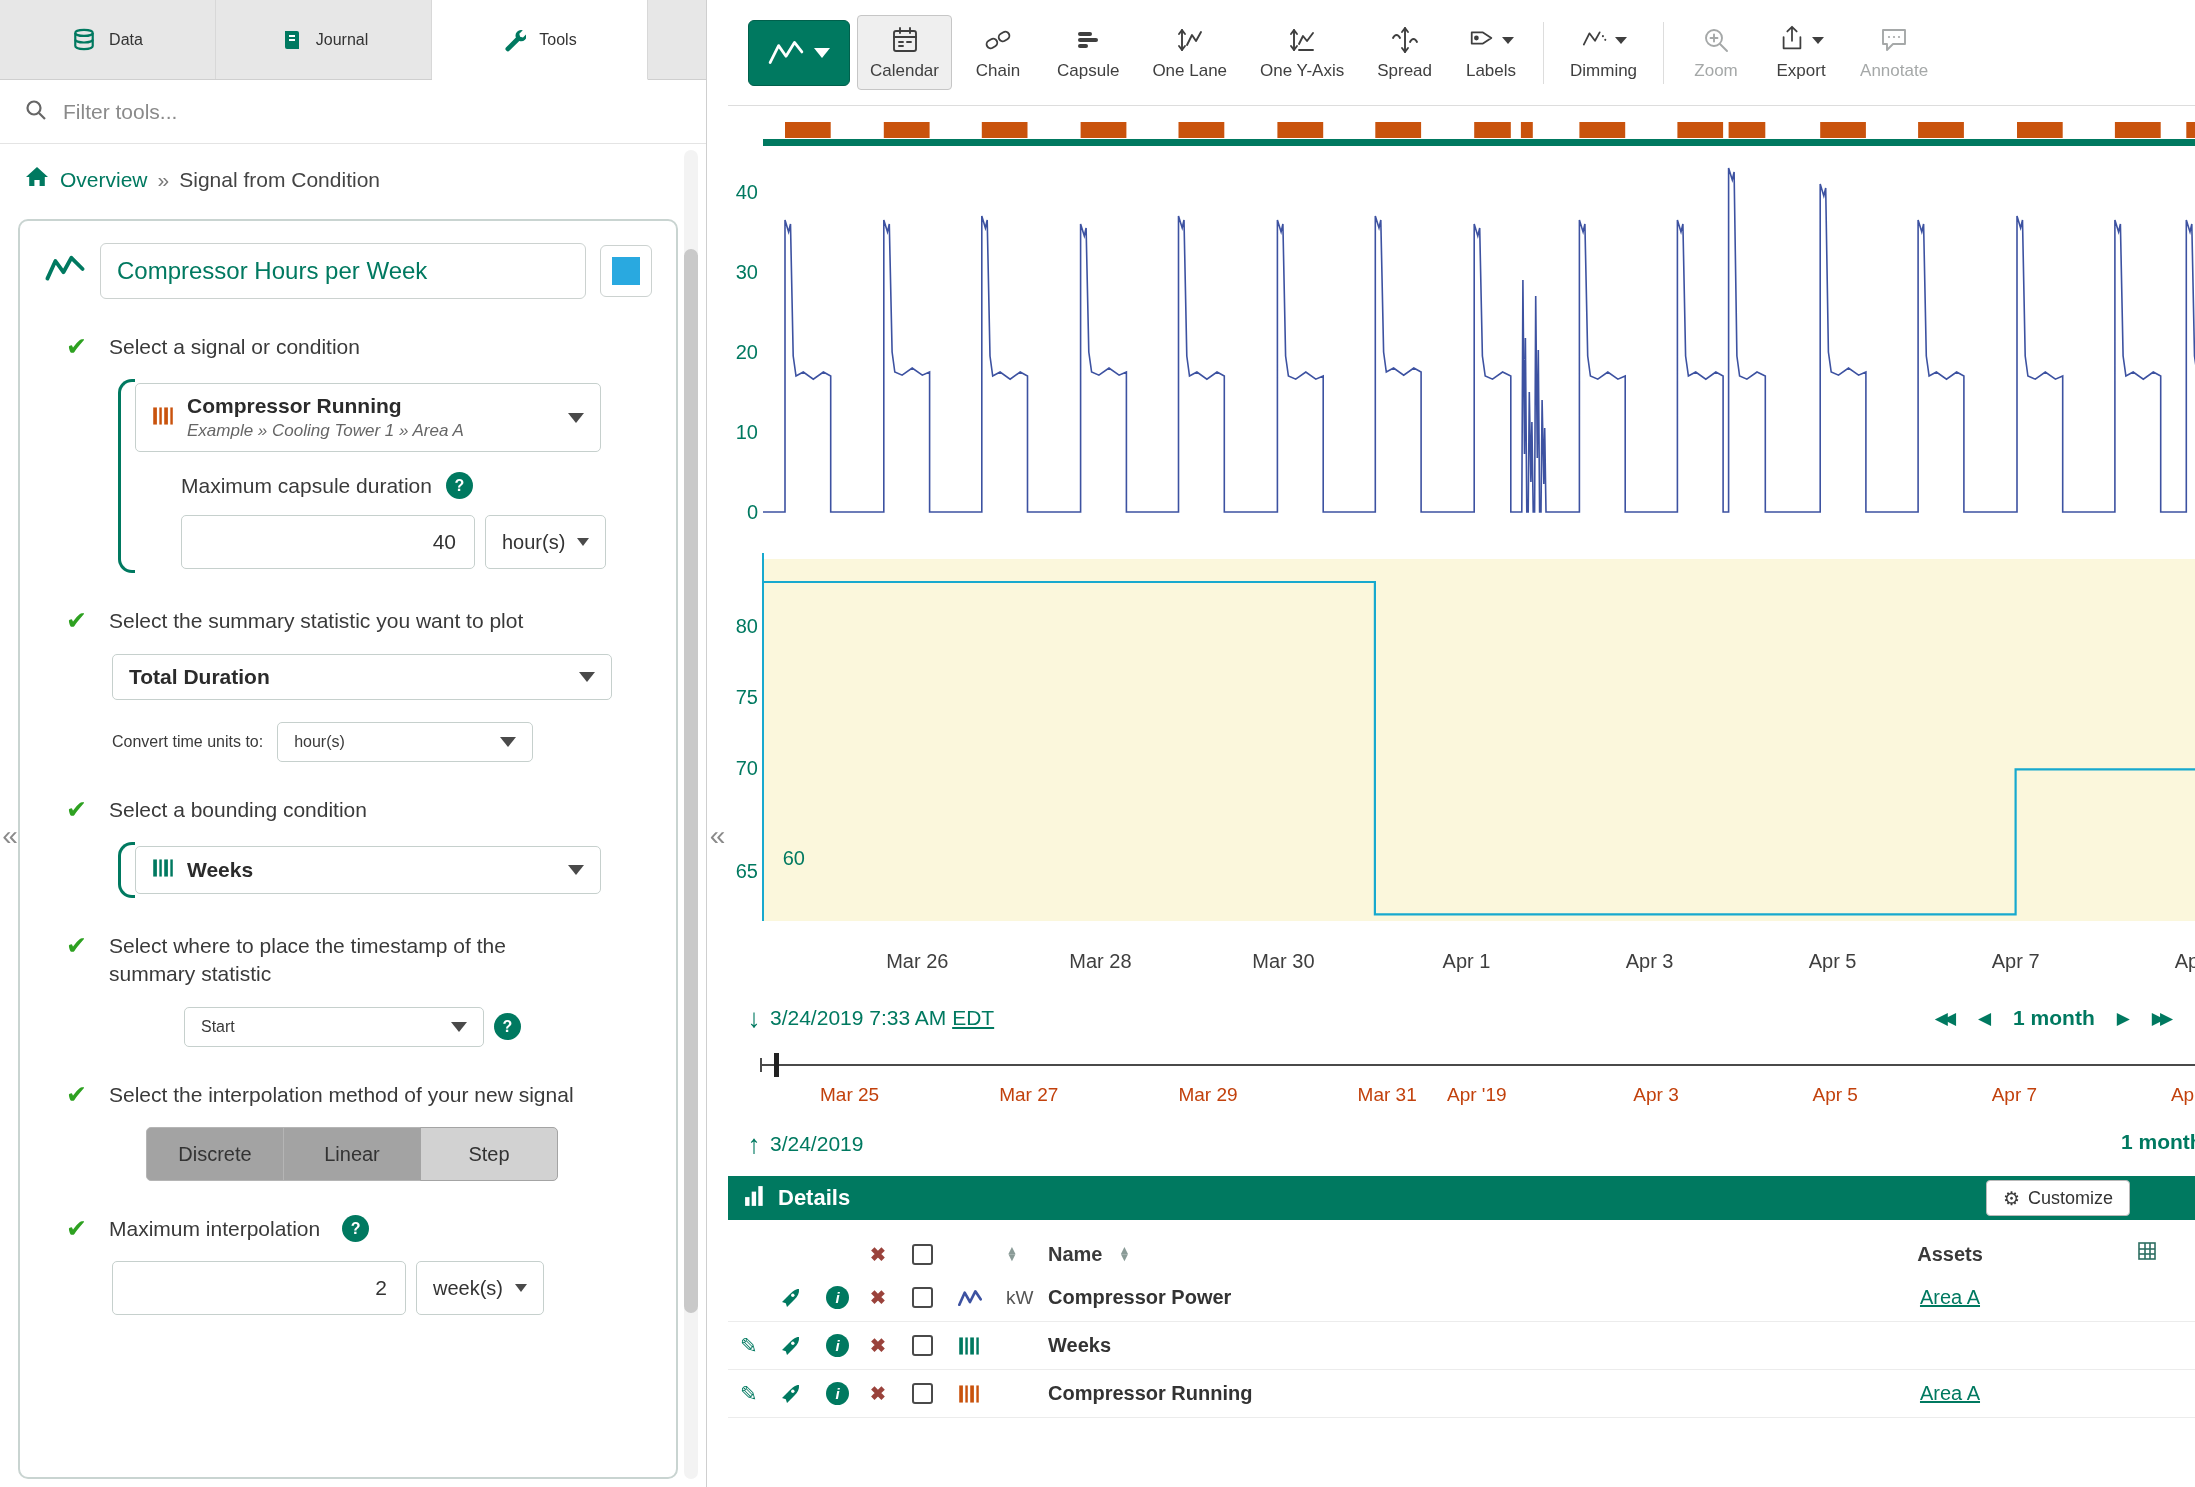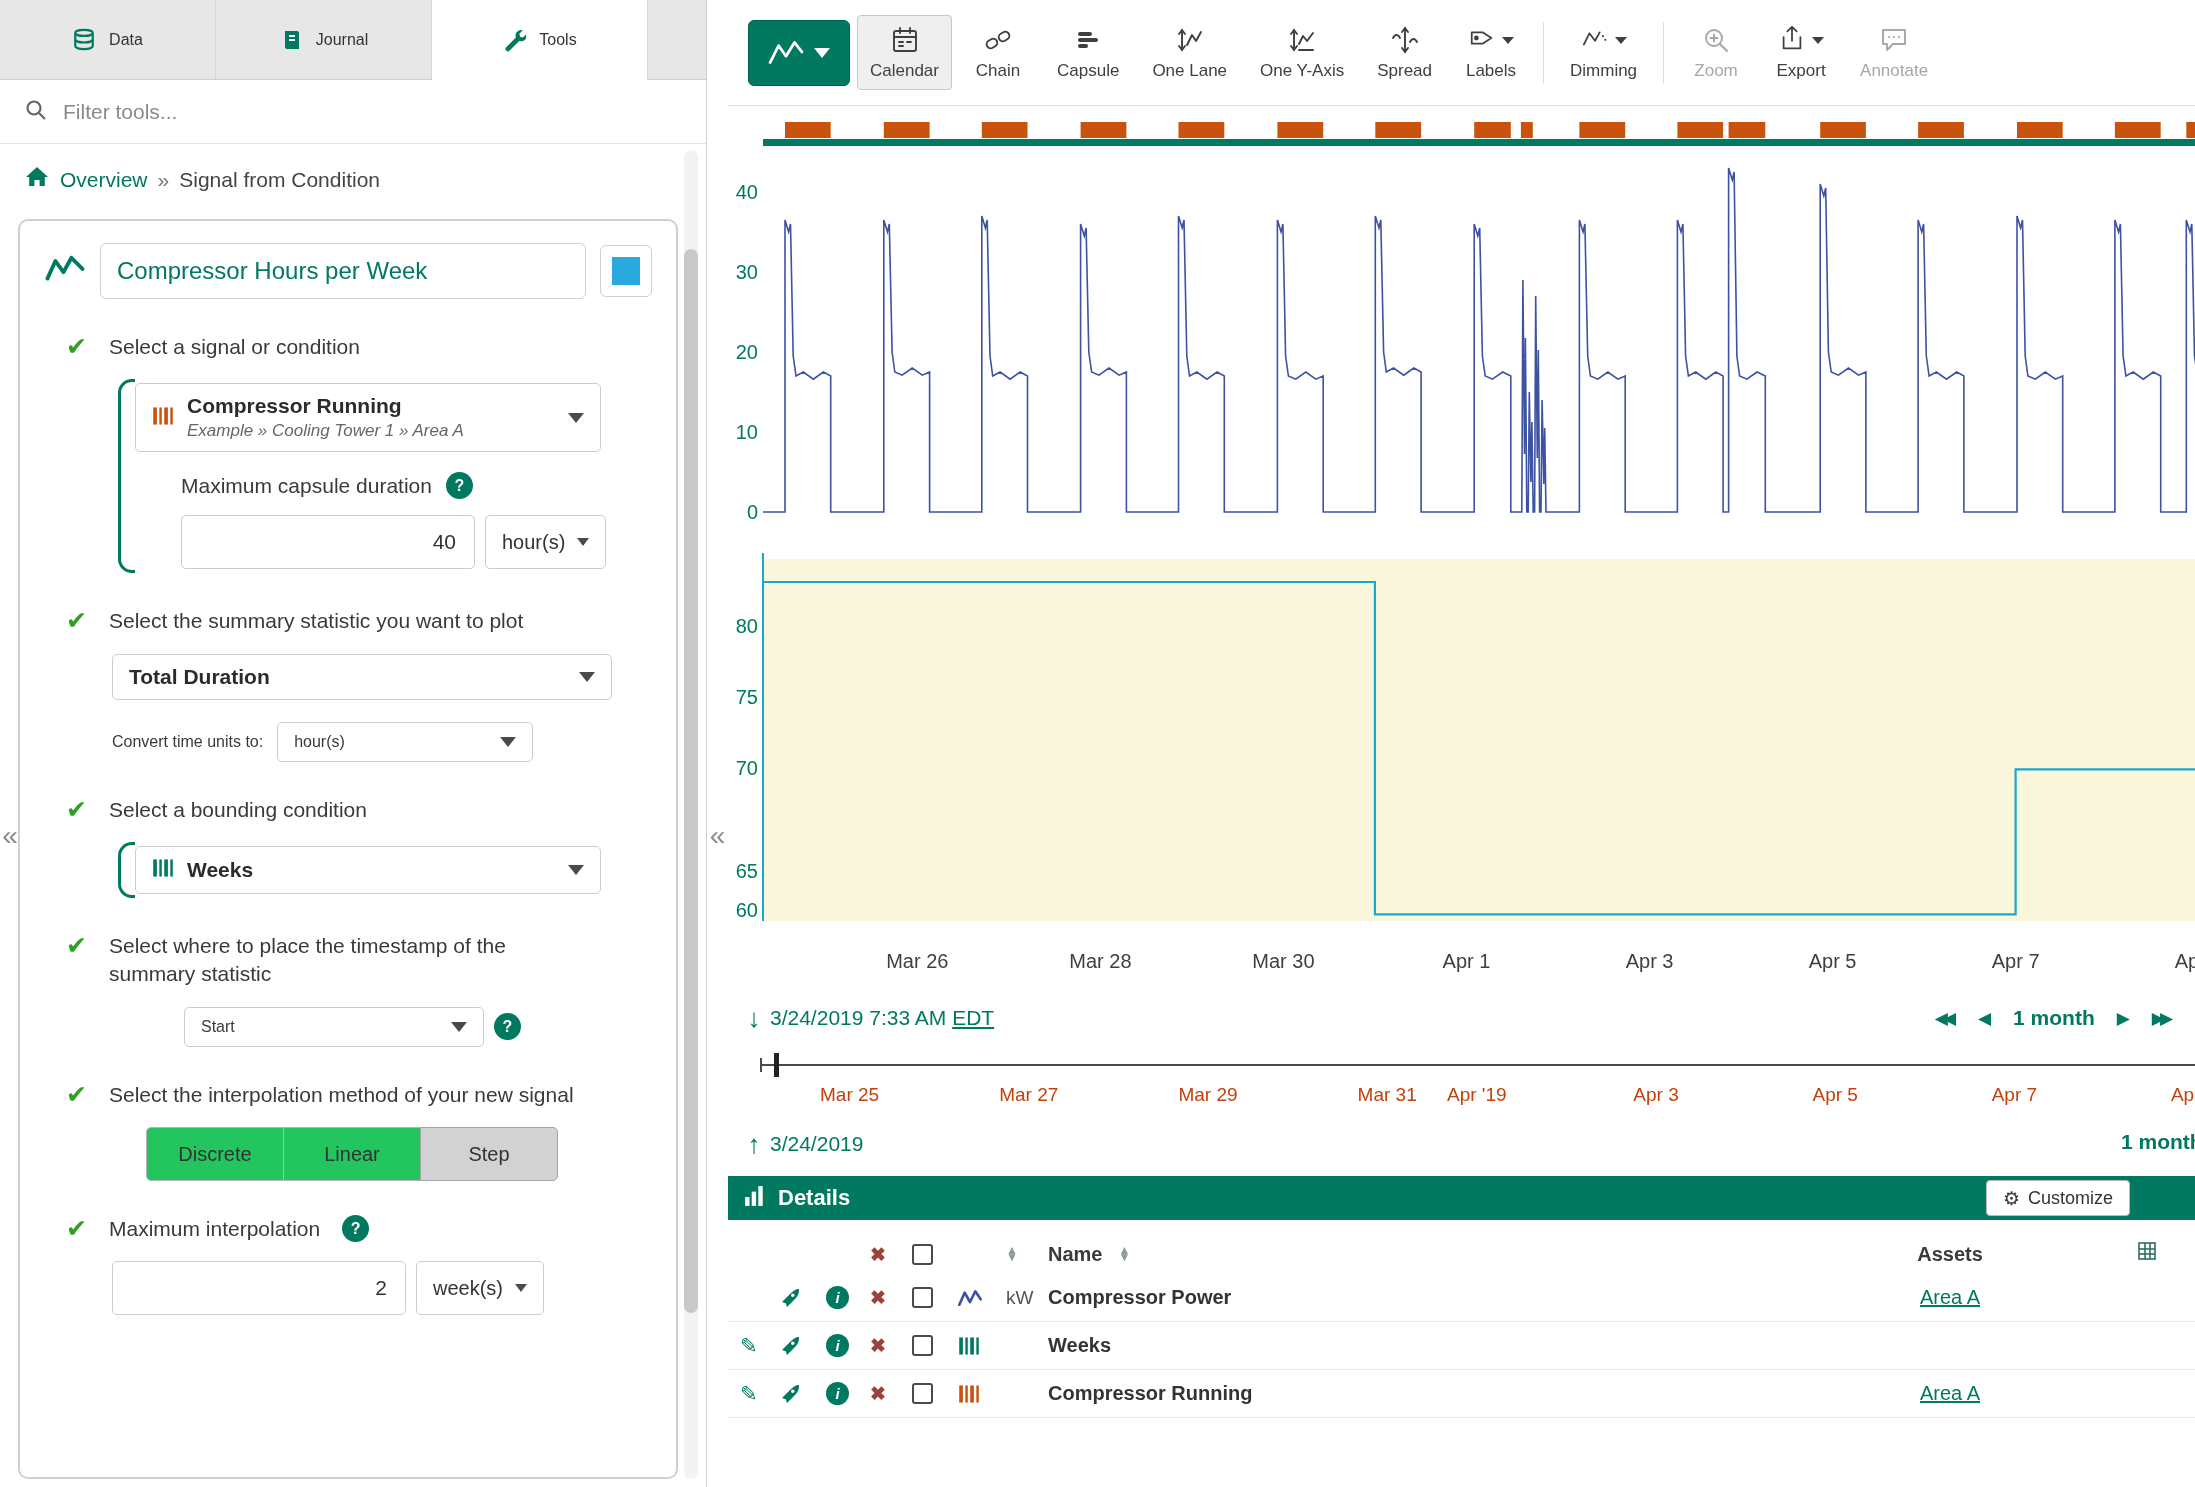--- a/index.html
+++ b/index.html
@@ -64,21 +64,21 @@
   .unit-dd{height:54px;border:1px solid var(--bdr);border-radius:5px;display:flex;
     align-items:center;gap:12px;padding:0 16px;font-size:20px;color:#333;cursor:pointer;}
   .dd.wide{width:500px;margin-left:68px;}
   .dd-bold{font-weight:bold;font-size:21px;color:#2b2b2b;}
   .convert-row{display:flex;align-items:center;gap:14px;margin-left:68px;margin-top:22px;}
   .dd.convert{width:256px;}
   .ind140{margin-left:140px;}
   .ind102{margin-left:102px;}
   .ind68{margin-left:68px;}
   .btn-group{display:inline-flex;}
-  .seg{width:138px;height:54px;border:1px solid #b5b5b5;background:#22c55e;font-size:20px;
+  .seg{width:138px;height:54px;border:1px solid #b5b5b5;background:#a3a3a3;font-size:20px;
     color:#333;cursor:pointer;font-family:"Liberation Sans",sans-serif;margin-left:-1px;}
   .seg:first-child{border-radius:5px 0 0 5px;margin-left:0;}
   .seg:last-child{border-radius:0 5px 5px 0;}
   .seg.active{background:#d2d2d2;border-color:#a4a4a4;}
 
   .sb-scrollbar{position:absolute;right:8px;top:150px;bottom:8px;width:14px;
     background:#f3f3f3;border-radius:7px;}
   .sb-thumb{position:absolute;top:99px;height:1064px;width:14px;background:#c9c9c9;
     border-radius:7px;cursor:pointer;}
   .collapse-far{position:absolute;left:0;top:814px;width:20px;height:44px;display:flex;
@@ -542,21 +542,21 @@
     <div id="ylabels" class="overlay">
         <div class="ylab" style="top: 178px;">40</div>
         <div class="ylab" style="top: 258px;">30</div>
         <div class="ylab" style="top: 338px;">20</div>
         <div class="ylab" style="top: 418px;">10</div>
         <div class="ylab" style="top: 498px;">0</div>
         <div class="ylab" style="top: 612px;">80</div>
         <div class="ylab" style="top: 683px;">75</div>
         <div class="ylab" style="top: 754px;">70</div>
         <div class="ylab" style="top: 825px; margin-top: 32px;">65</div>
-        <div class="ylab" style="top: 896px;">60</div>
+        <div class="ylab" style="top: 844px; margin-left: 47px;">60</div>
       </div>
     <div id="xlabels">
         <div class="xlab" style="left: 144.3px;">Mar 26</div>
         <div class="xlab" style="left: 327.4px;">Mar 28</div>
         <div class="xlab" style="left: 510.4px;">Mar 30</div>
         <div class="xlab" style="left: 693.5px;">Apr 1</div>
         <div class="xlab" style="left: 876.6px;">Apr 3</div>
         <div class="xlab" style="left: 1059.6px;">Apr 5</div>
         <div class="xlab" style="left: 1242.7px;">Apr 7</div>
         <div class="xlab" style="left: 1425.7px;">Apr 9</div>

